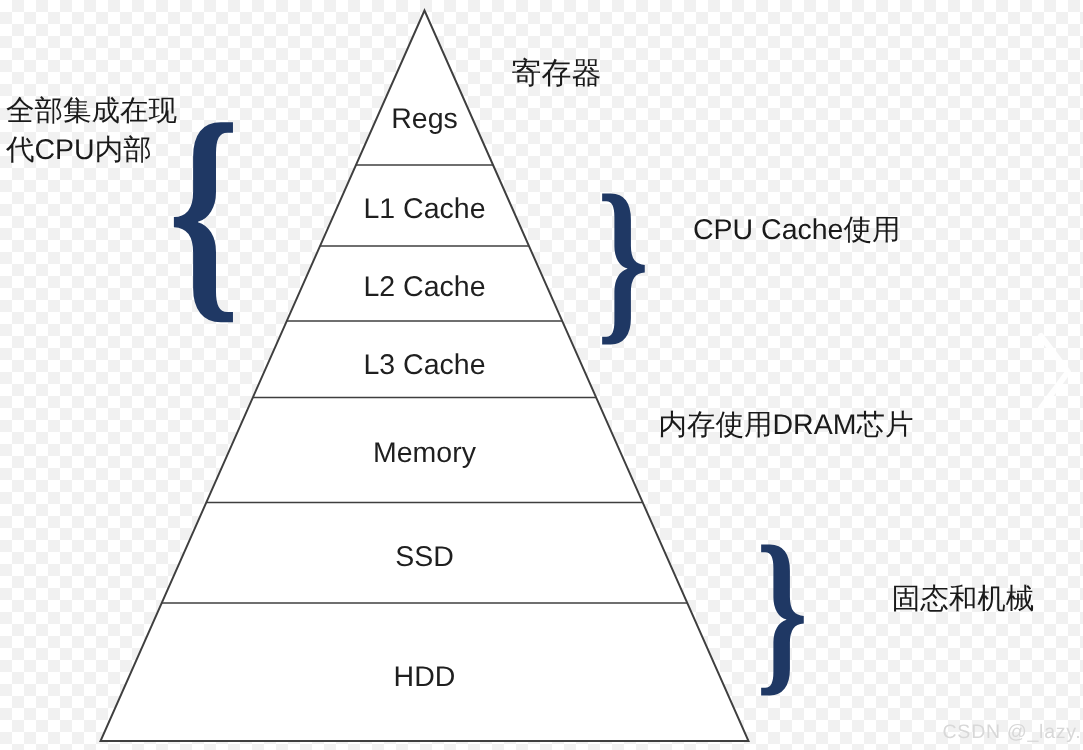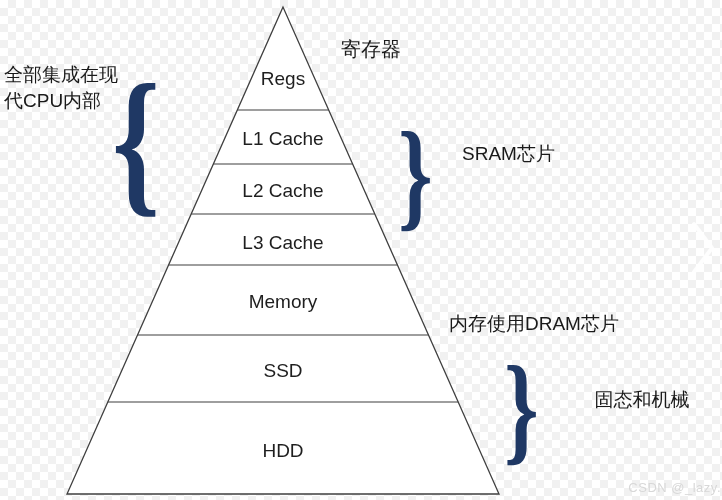--- a/index.html
+++ b/index.html
@@ -82,23 +82,22 @@
     top: 36px;
     font-size: 20px;
     text-align: center;
   }
   .note-sram {
     left: 462px;
     top: 140px;
     line-height: 27px;
   }
   .note-dram {
-    left: 449px;
+    left: 439px;
     top: 271px;
-    margin-top: 40px;
   }
   .note-disk {
     left: 586px;
     top: 386px;
     width: 112px;
     text-align: center;
     line-height: 27px;
   }
   .next-arrow {
     position: absolute;
@@ -144,21 +143,21 @@
   </svg>
 
   <div class="note note-cpu">全部集成在现代CPU内部</div>
 
   <div class="brace brace-left">{</div>
 
   <div class="note note-reg">寄存器</div>
 
   <div class="brace brace-cache">}</div>
   <div class="note note-sram">
-    <div>SRAM芯片</div>
+    <div>CPU Cache使用</div>
   </div>
 
   <div class="note note-dram">内存使用DRAM芯片</div>
 
   <div class="brace brace-disk">}</div>
   <div class="note note-disk">
     <div>固态和机械</div>
   </div>
 
   <svg class="next-arrow" viewBox="0 0 36 72">

